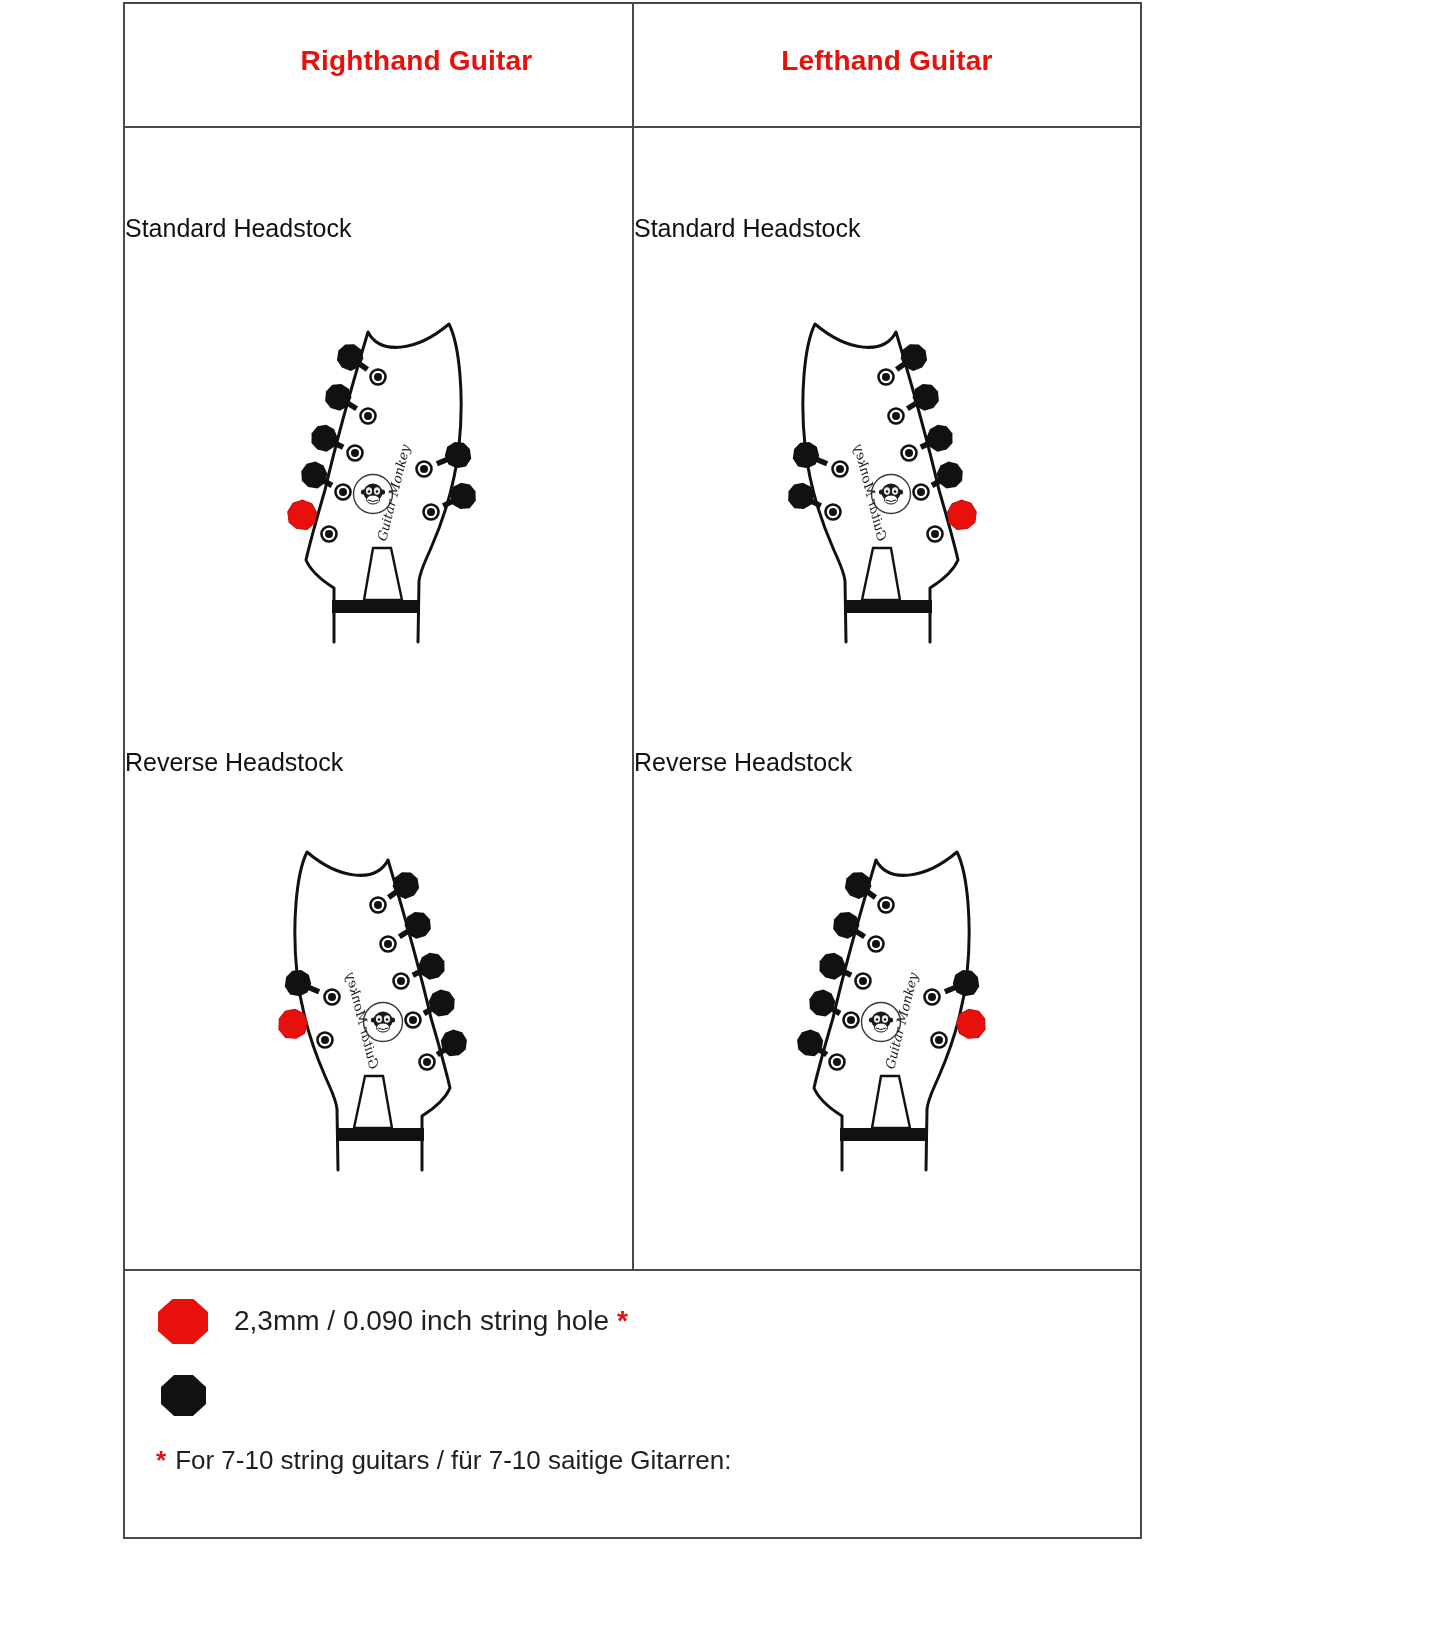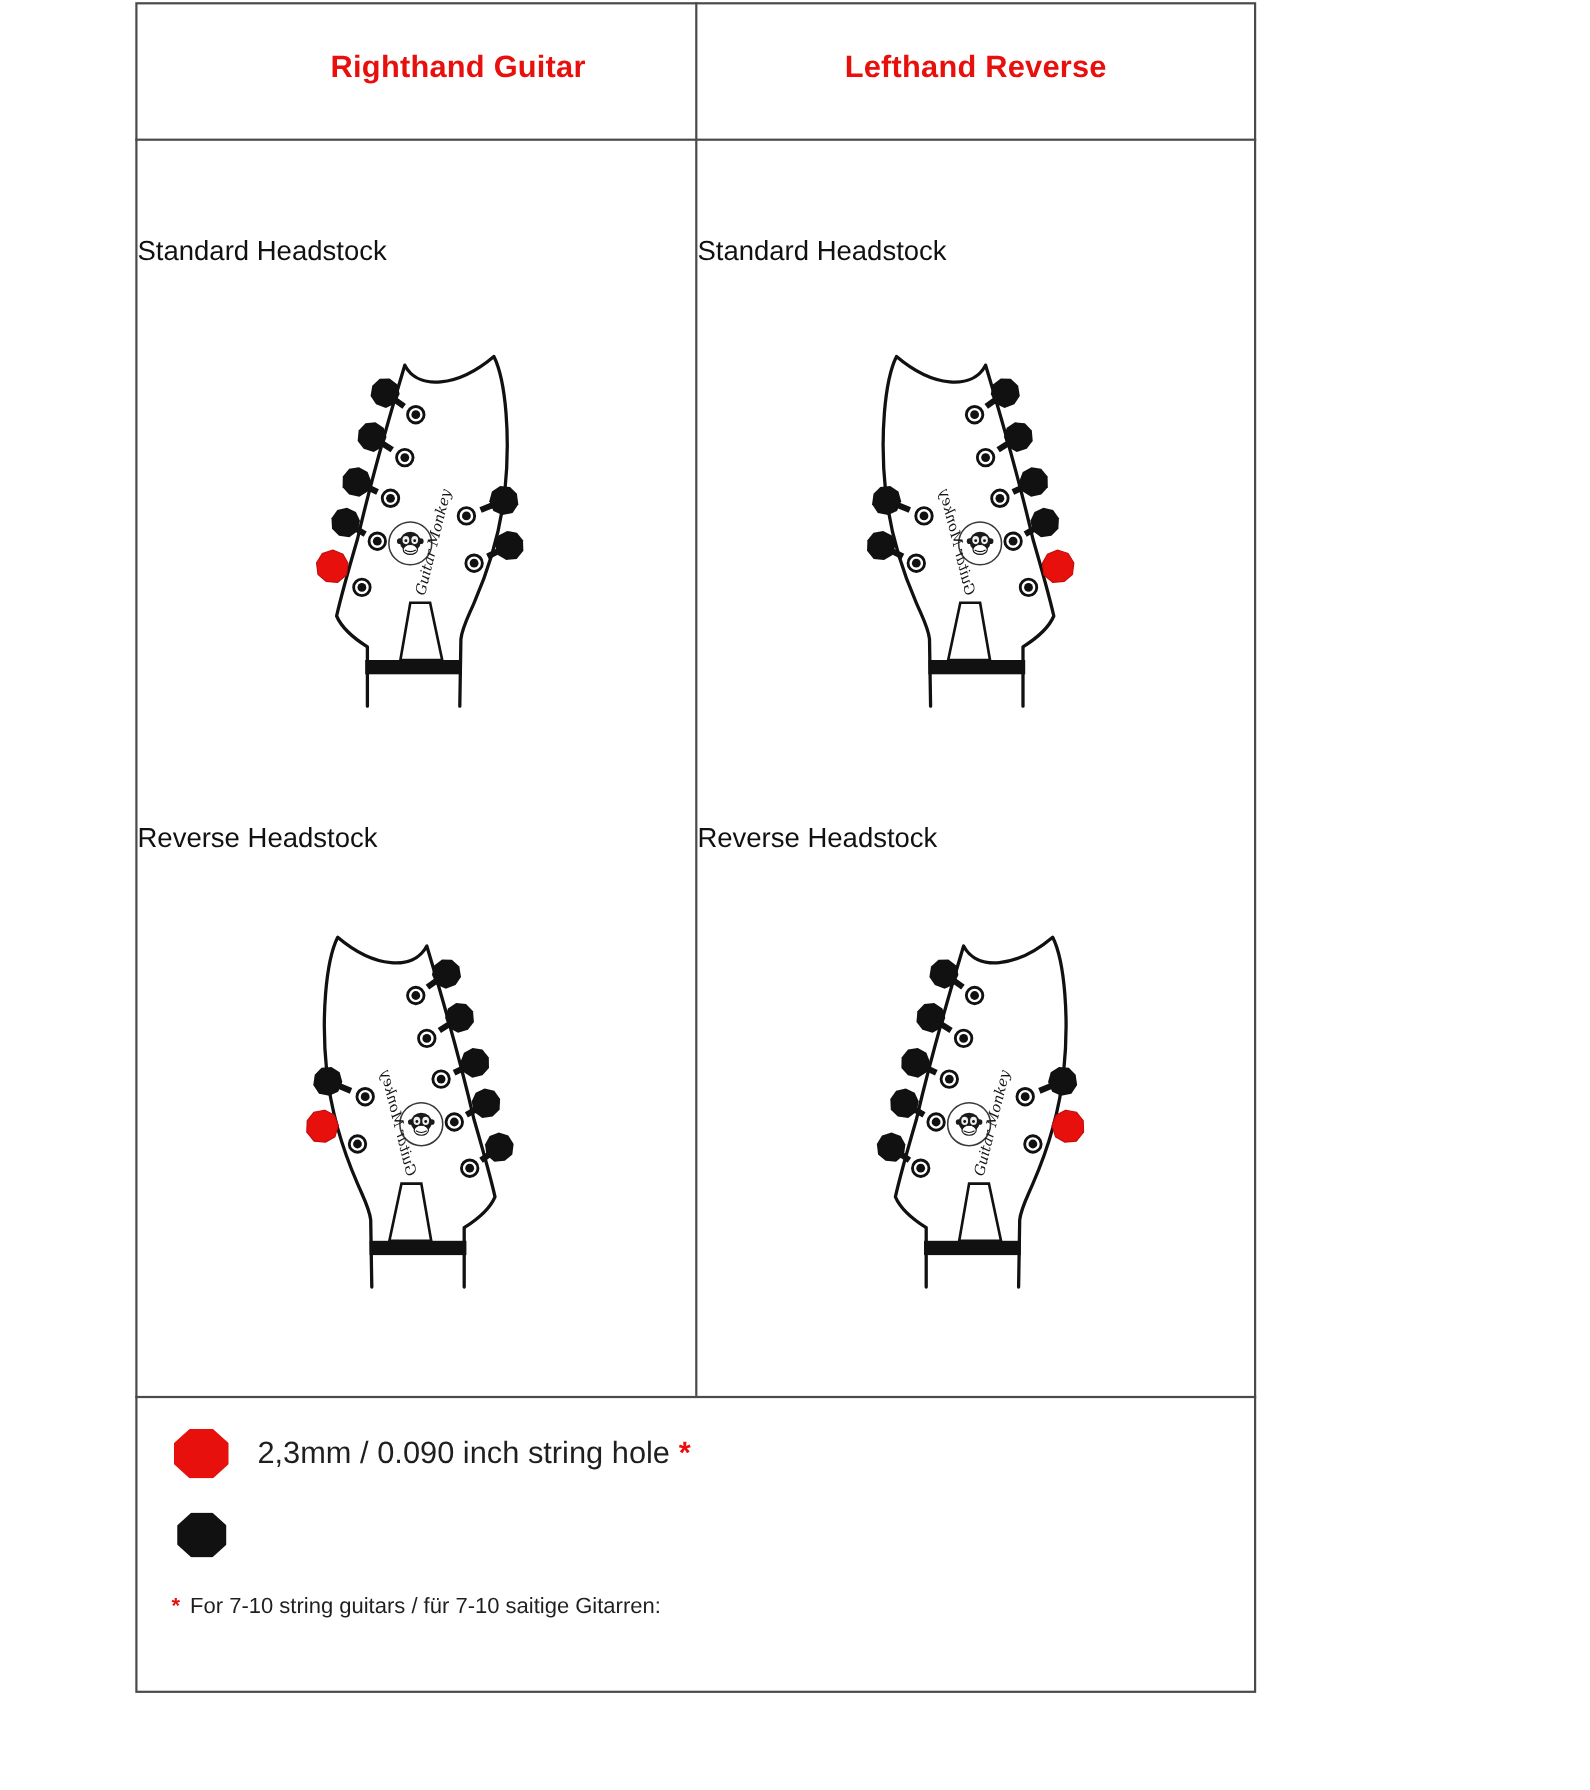--- a/index.html
+++ b/index.html
@@ -27,38 +27,38 @@
   .art-std{top:300px;}
   .art-rev{top:828px;}
   .swatch{position:absolute;clip-path:polygon(29% 0,71% 0,100% 29%,100% 71%,71% 100%,29% 100%,0 71%,0 29%);}
   .swatch-red{left:158px;top:1299px;width:50px;height:45px;background:var(--red);}
   .swatch-black{left:161px;top:1375px;width:45px;height:41px;background:var(--ink);}
   .legend-label{position:absolute;left:234px;height:36px;line-height:36px;
     font-size:28px;color:var(--body);}
   .legend-1{top:1303px;text-align:center;}
   .legend-2{top:1377px;}
   .legend-star{color:var(--red);font-weight:bold;margin-left:8px;}
-  .footnote{position:absolute;left:156px;top:1445px;font-size:20px;line-height:31px;color:var(--body);}
+  .footnote{position:absolute;left:156px;top:1445px;font-size:26px;line-height:31px;color:var(--body);}
   .fn-line{white-space:nowrap;}
   .fn-star{color:var(--red);font-weight:bold;margin-right:9px;}
   .fn-indent{padding-left:9px;}
 </style>
 </head>
 <body>
 
 <div class="canvas" style="--red: #e8100d; --ink: #111111; --body: #1f1f1f; --border: #4a4a4a;">
 
   <div class="outer-box"></div>
 
   <div class="line" style="left:123px;top:126px;width:1019px;height:2px;"></div>
   <div class="line" style="left:123px;top:1269px;width:1019px;height:2px;"></div>
   <div class="line" style="left:632px;top:2px;width:2px;height:1267px;"></div>
 
   <div class="hdr hdr-left">Righthand Guitar</div>
-  <div class="hdr hdr-right">Lefthand Reverse</div>
+  <div class="hdr hdr-right">Lefthand Guitar</div>
 
   <div class="cell-label col-l row-std">Standard Headstock</div>
   <div class="cell-label col-r row-std">Standard Headstock</div>
   <div class="cell-label col-l row-rev">Reverse Headstock</div>
   <div class="cell-label col-r row-rev">Reverse Headstock</div>
 
   <div class="art art-rh art-std"><svg width="220" height="345" viewBox="0 0 220 345" xmlns="http://www.w3.org/2000/svg">
         <path d="M 66,342 L 66,288 C 58,283 44,274 38,260 C 43,238 50,214 57,190 C 67,147 82,92 100,32 C 112,55 148,52 181,24 C 192,46 196,98 191,146 C 187,183 177,216 163,248 C 157,262 152,271 151,281 L 150,342 Z" fill="#ffffff"></path>
         <path d="M 66,342 L 66,288 C 58,283 44,274 38,260 C 43,238 50,214 57,190 C 67,147 82,92 100,32 C 112,55 148,52 181,24 C 192,46 196,98 191,146 C 187,183 177,216 163,248 C 157,262 152,271 151,281 L 150,342" fill="none" stroke="#111111" stroke-width="3" stroke-linejoin="round" stroke-linecap="round"></path>
         <polygon points="105,248 123,248 134,300 96,300" fill="#ffffff" stroke="#111111" stroke-width="2.4"></polygon>

